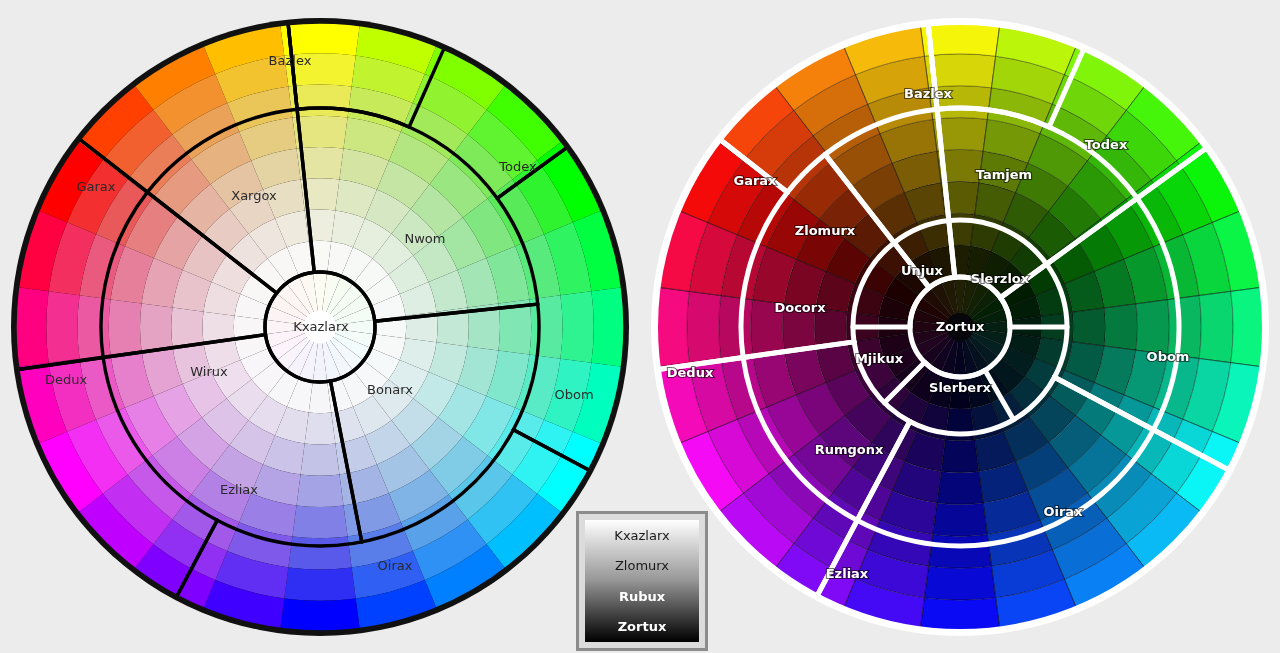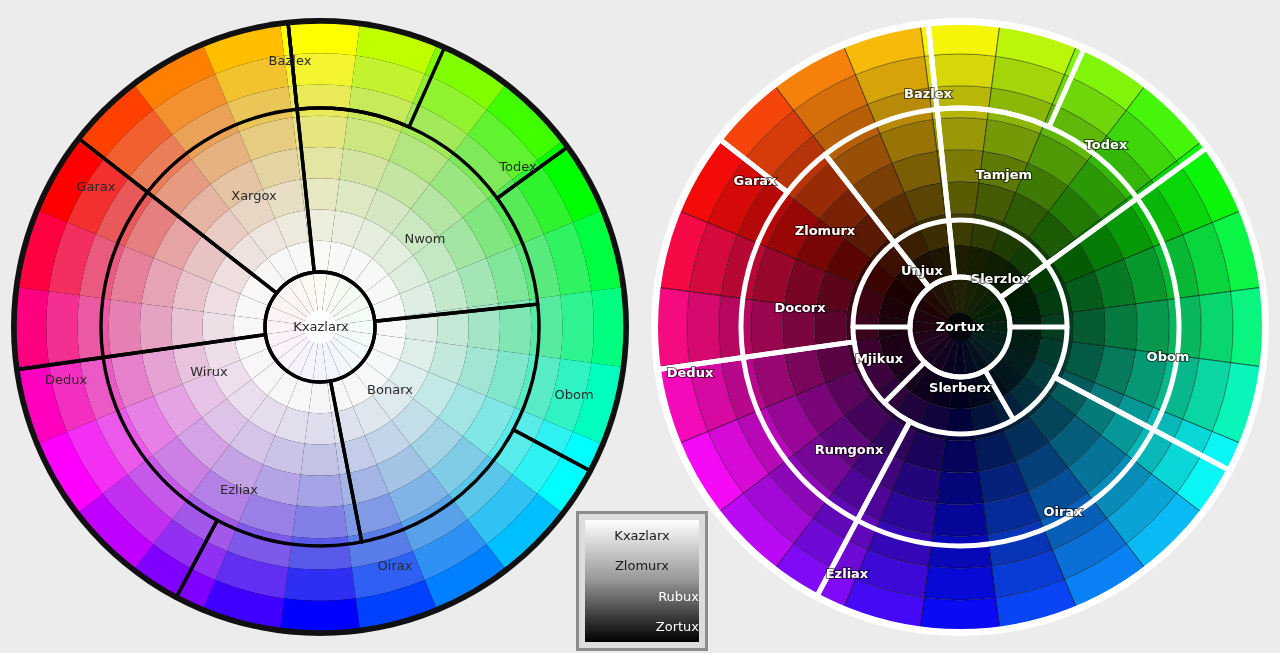--- a/index.html
+++ b/index.html
@@ -34,21 +34,21 @@
     align-items:center;
   }
   .legend-item{
     font-family:"DejaVu Sans", sans-serif;
     font-size:13px;
     line-height:1;
     text-align:center;
     width:100%;
   }
   .legend-item.dark-txt{color:#1a1a1a;font-weight:400;}
-  .legend-item.light-txt{color:#ffffff;font-weight:400;text-align:right;}
+  .legend-item.light-txt{color:#ffffff;font-weight:700;}
 </style>
 </head>
 <body>
 
 <div id="stage">
   <svg id="fig" width="1280" height="653" viewBox="0 0 1280 653">
       <g>
         <circle cx="320" cy="327" r="309" fill="#111111"></circle>
         <path d="M308.74211592102057,241.48788070650886 A86.25,86.25 0 0 1 331.2578840789795,241.48788070650886 L327.1789405721028,272.4705326244404 A55,55 0 0 0 312.8210594278972,272.4705326244404 Z" fill="hsl(60, 22%, 97%)" stroke="none" stroke-width="0"></path>
         <path d="M304.66317241414396,210.50522878857726 A117.5,117.5 0 0 1 335.3368275858561,210.50522878857728 L331.2578840789795,241.48788070650886 A86.25,86.25 0 0 0 308.74211592102057,241.48788070650886 Z" fill="hsl(60, 33.14285714285714%, 90.28571428571429%)" stroke="none" stroke-width="0"></path>

